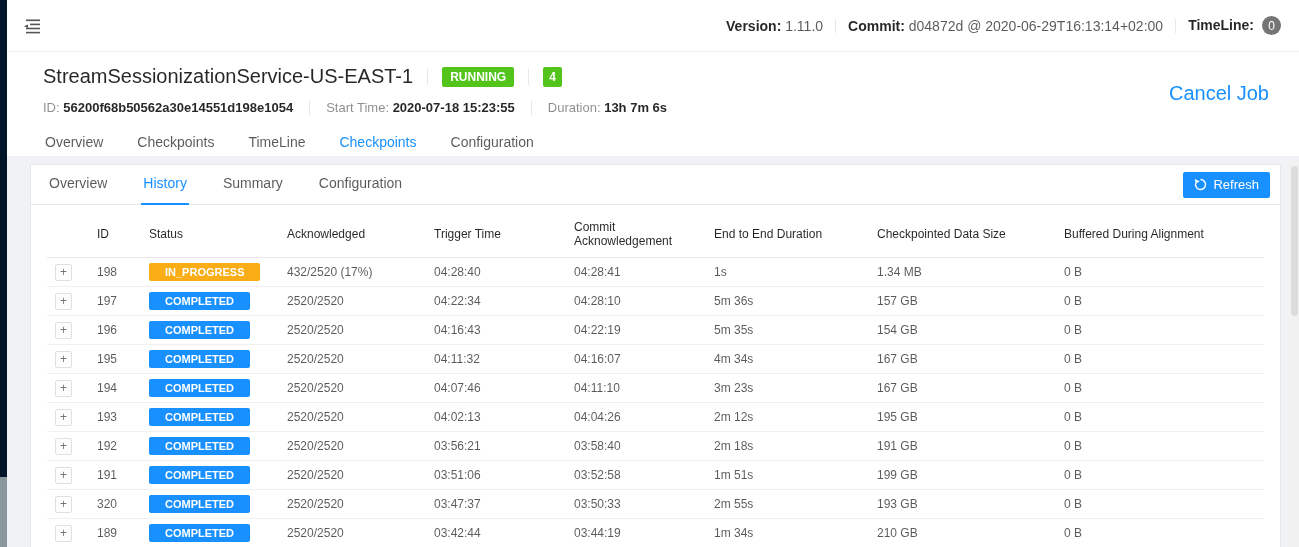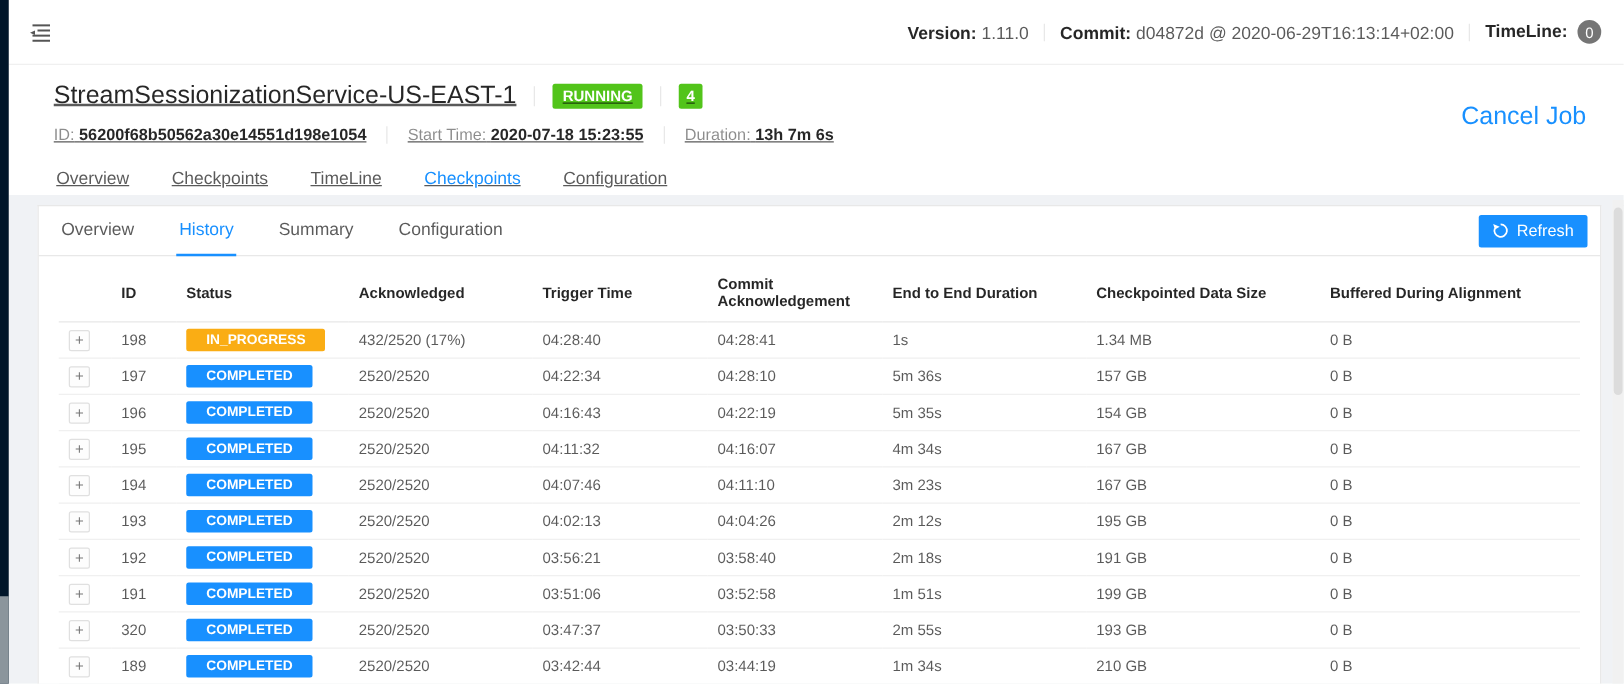--- a/index.html
+++ b/index.html
@@ -14,21 +14,21 @@
 
   
   .topbar { height:52px; background:#fff; border-bottom:1px solid #f0f0f0; display:flex; align-items:center; justify-content:space-between; padding:0 18px 0 16px; }
   .menu-icon { display:inline-flex; cursor:pointer; }
   .topbar-right { display:flex; align-items:center; font-size:14px; color:rgba(0,0,0,.65); }
   .tb-item b { color:rgba(0,0,0,.85); font-weight:bold; }
   .vsep { display:inline-block; width:1px; height:14px; background:#e8e8e8; margin:0 12px; vertical-align:middle; }
   .msg-badge { display:inline-flex; align-items:center; justify-content:center; width:19px; height:19px; border-radius:50%; background:#757575; color:#fff; font-size:12px; margin-left:8px; cursor:pointer; }
 
   
-  .job-header { position:relative; padding:13px 28px 0 36px; background:#fff;text-decoration:underline; }
+  .job-header { position:relative; padding:13px 28px 0 36px; background:#fff; }
   .title-row { display:flex; align-items:center; }
   .job-title { font-size:20px; font-weight:normal; color:rgba(0,0,0,.85); }
   .title-row .vsep { height:16px; margin:0 14px; }
   .badge { display:inline-block; background:#52c41a; color:#fff; font-size:12px; font-weight:bold; padding:3px 8px; border-radius:2px; line-height:14px; }
   .badge.square { padding:3px 6px; }
   .cancel-job { position:absolute; right:30px; top:30px; font-size:20px; color:#1890ff; cursor:pointer; text-decoration:none;text-align:center; }
   .meta-row { margin-top:12px; font-size:13px; color:rgba(0,0,0,.45); display:flex; align-items:center; }
   .meta-row b { color:rgba(0,0,0,.85); font-weight:bold; }
   .meta-row .vsep { margin:0 16px; }
   .tabs { margin-top:13px; display:flex; border-bottom:1px solid #e8e8e8; margin-left:-36px; margin-right:-28px; padding-left:36px; }
@@ -40,21 +40,21 @@
   .card { position:absolute; left:23px; top:8px; width:1251px; height:383px; background:#fff; border:1px solid #e8e8e8; border-bottom:none; }
   .card-head { display:flex; align-items:center; justify-content:space-between; border-bottom:1px solid #e8e8e8; padding:0 10px 0 16px; height:40px; }
   .subtabs { display:flex; height:40px; }
   .subtab { font-size:14px; color:rgba(0,0,0,.65); margin-right:32px; padding:10px 2px 0; cursor:pointer; border-bottom:2px solid transparent; }
   .subtab.active { color:#1890ff; border-bottom-color:#1890ff; }
   .refresh-btn { display:inline-flex; align-items:center; gap:6px; background:#1890ff; color:#fff; border:none; border-radius:2px; height:26px; padding:0 11px; font-size:13px; font-family:inherit; cursor:pointer; }
 
   
   .table-wrap { padding:6px 16px 0; }
   table { width:100%; border-collapse:collapse; table-layout:fixed; }
-  th { text-align:left; font-size:12px; font-weight:bold; color:rgba(0,0,0,.85); padding:9px 8px; border-bottom:1px solid #e8e8e8; }
+  th { text-align:left; font-size:12px; font-weight:normal; color:rgba(0,0,0,.85); padding:9px 8px; border-bottom:1px solid #e8e8e8; }
   td { font-size:12px; color:rgba(0,0,0,.65); padding:5px 8px; border-bottom:1px solid #f0f0f0; height:28px; }
   .expand-btn { display:inline-block; width:17px; height:17px; line-height:14px; text-align:center; border:1px solid #e0e0e0; border-radius:2px; background:#fdfdfd; color:rgba(0,0,0,.55); font-size:12px; cursor:pointer; }
   .status-badge { display:inline-block; color:#fff; font-size:11px; font-weight:bold; padding:3px 16px; border-radius:2px; line-height:12px; }
 
   
   .page-scrollbar { position:absolute; right:0; top:160px; width:9px; height:387px; background:#f1f1f1; }
   .page-scrollbar .thumb { position:absolute; top:6px; left:1px; width:7px; height:150px; background:#dcdcdc; border-radius:4px; }
 </style>
 </head>
 <body>

